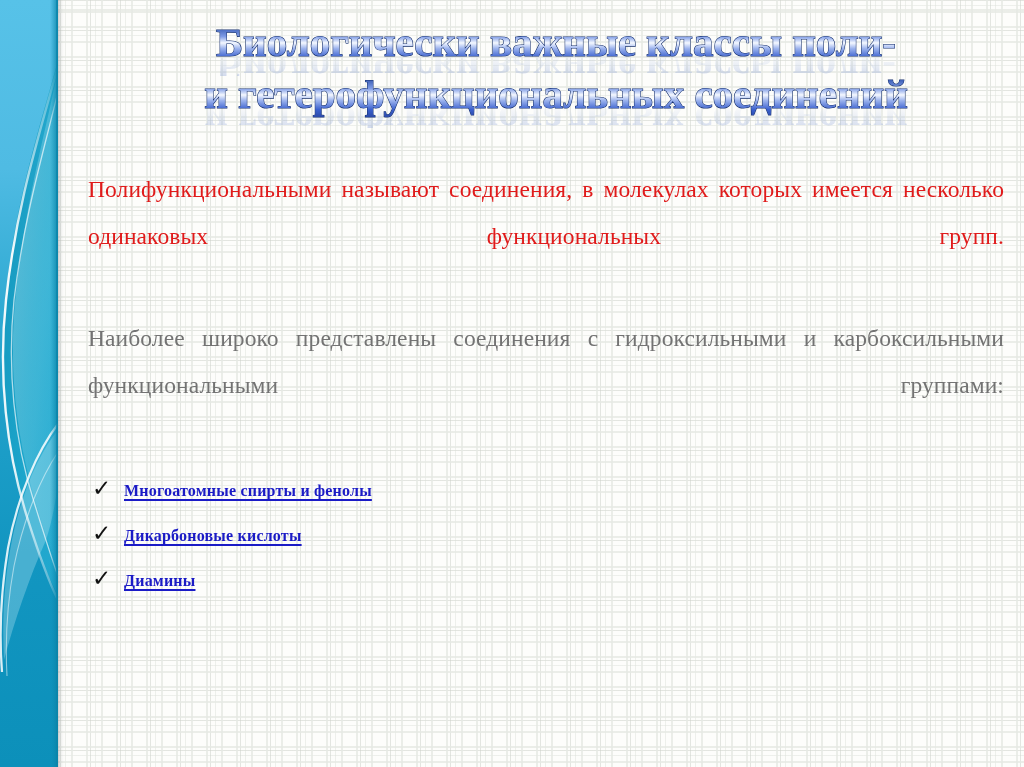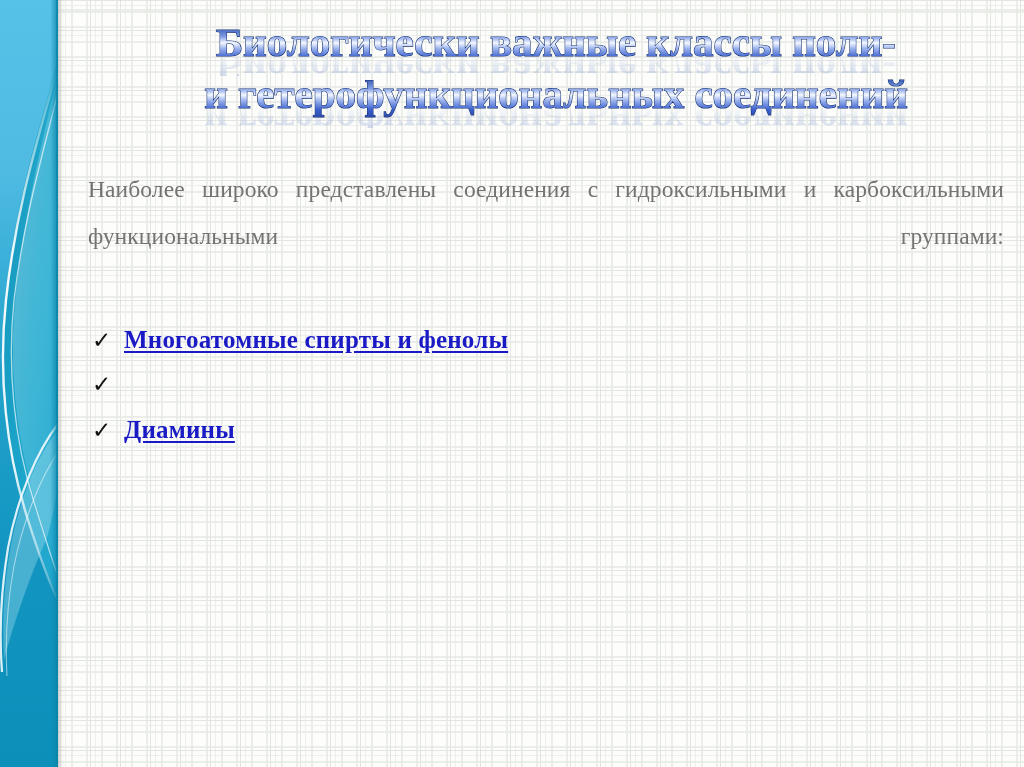--- a/index.html
+++ b/index.html
@@ -136,21 +136,21 @@
     color: #121212;
     font-size: 23px;
     font-family: "DejaVu Sans", sans-serif;
     line-height: 45px;
     text-align: left;
     padding-left: 4px;
     font-weight: 400;
   }
   .link-text {
     color: #1b1bc6;
-    font-size: 25px;
+    font-size: 16px;
     font-weight: bold;
     text-decoration-thickness: 1.5px;
     text-underline-offset: 2.5px;
     cursor: pointer;
     line-height: 45px;
     letter-spacing: 0.2px;
   }
 </style>
 </head>
 <body>
@@ -257,30 +257,32 @@
           <text x="450" y="-38" transform="scale(1,-1)" text-anchor="middle" font-family="'Liberation Serif','DejaVu Serif',serif" font-size="41" font-weight="bold" fill="url(#waRefl)">и гетерофункциональных соединений</text>
         </g>
         <text x="450" y="40" text-anchor="middle" font-family="'Liberation Serif','DejaVu Serif',serif" font-size="41" font-weight="bold" fill="url(#waFill)" stroke="#16306E" stroke-width="1.1" paint-order="stroke fill">и гетерофункциональных соединений</text>
       </svg>
     </div>
 
   </div>
 
   <div class="content">
 
+    <p class="para red last-line-full">Полифункциональными называют соединения, в молекулах которых имеется несколько одинаковых функциональных групп.</p>
 
     <p class="para black last-line-full">Наиболее широко представлены соединения с гидроксильными и карбоксильными функциональными группами:</p>
 
     <ul class="checklist">
       <li>
         <span class="check-mark">✓</span>
         <a class="link-text" href="#">Многоатомные спирты и фенолы</a>
       </li>
       <li>
         <span class="check-mark">✓</span>
+        <a class="link-text" href="#">Дикарбоновые кислоты</a>
       </li>
       <li>
         <span class="check-mark">✓</span>
         <a class="link-text" href="#">Диамины</a>
       </li>
     </ul>
 
   </div>
 
 </div>

